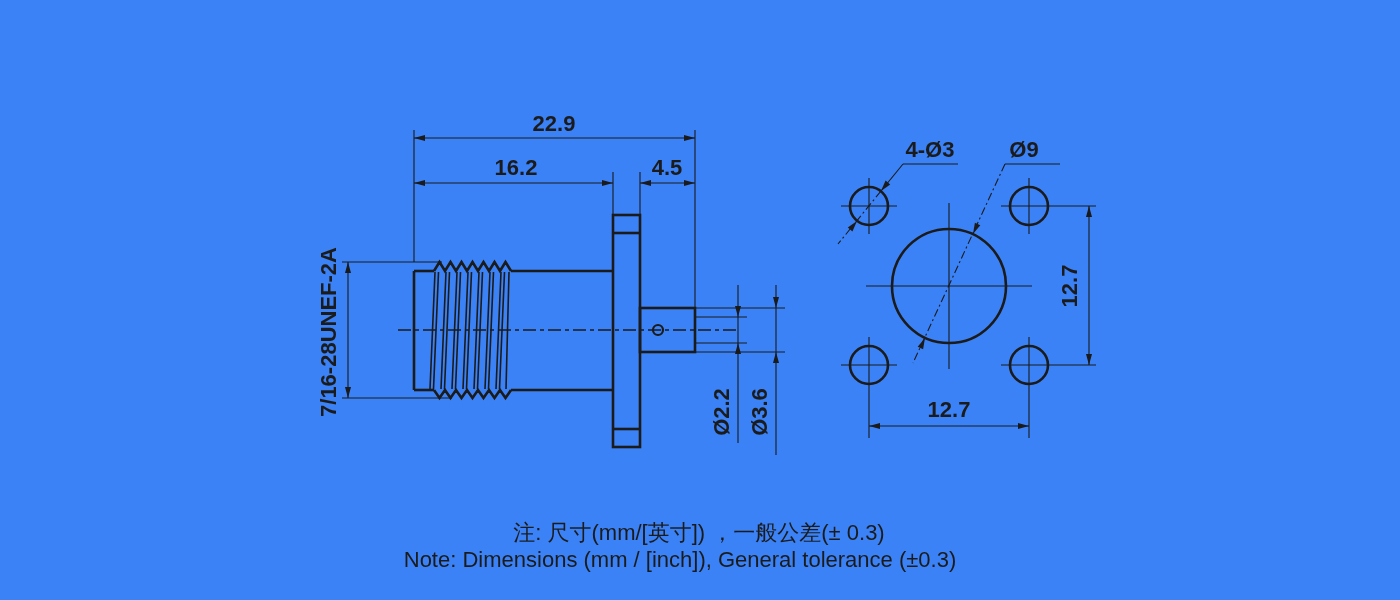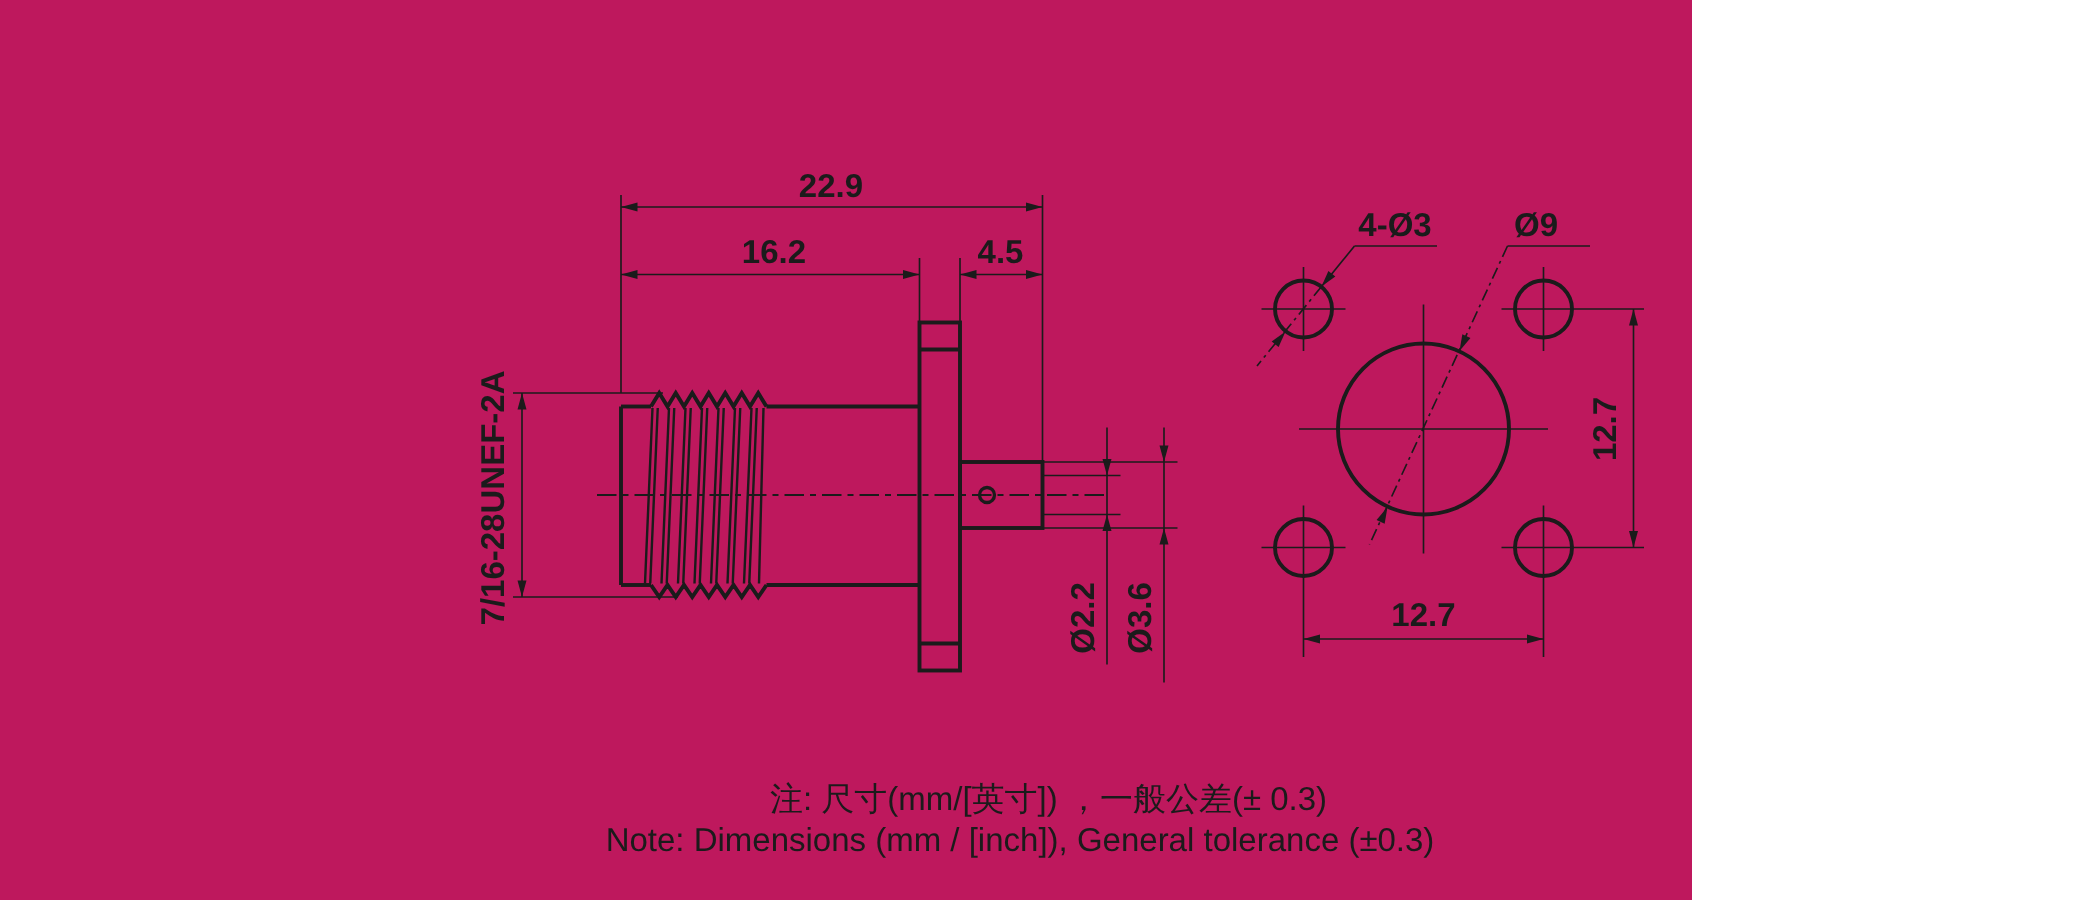--- a/index.html
+++ b/index.html
@@ -1,16 +1,16 @@
 <!DOCTYPE html>
 <html><head>
 <meta charset="utf-8">
 <style>
   html,body{margin:0;padding:0;background:#ffffff;}
-  .stage{position:relative;width:1128px;height:600px;background:#be185d;overflow:hidden;}
+  .stage{position:relative;width:1400px;height:600px;background:#3b82f6;overflow:hidden;}
   svg{display:block;}
   .thick{stroke:#1b1b1b;stroke-width:2.6;fill:none;stroke-linejoin:miter;stroke-linecap:butt;}
   .med{stroke:#1b1b1b;stroke-width:1.6;fill:none;}
   .thin{stroke:#1b1b1b;stroke-width:1.1;fill:none;}
   .cl{stroke:#1b1b1b;stroke-width:1.4;fill:none;stroke-dasharray:13 4 4 4;}
   .dd{stroke:#1b1b1b;stroke-width:1.1;fill:none;stroke-dasharray:8 3 2 3;}
   .arrow{fill:#1b1b1b;stroke:none;}
   text{fill:#1b1b1b;font-family:"Liberation Sans","DejaVu Sans",sans-serif;
        font-weight:600;font-size:22px;}
   text.note{font-weight:400;font-size:22px;}

